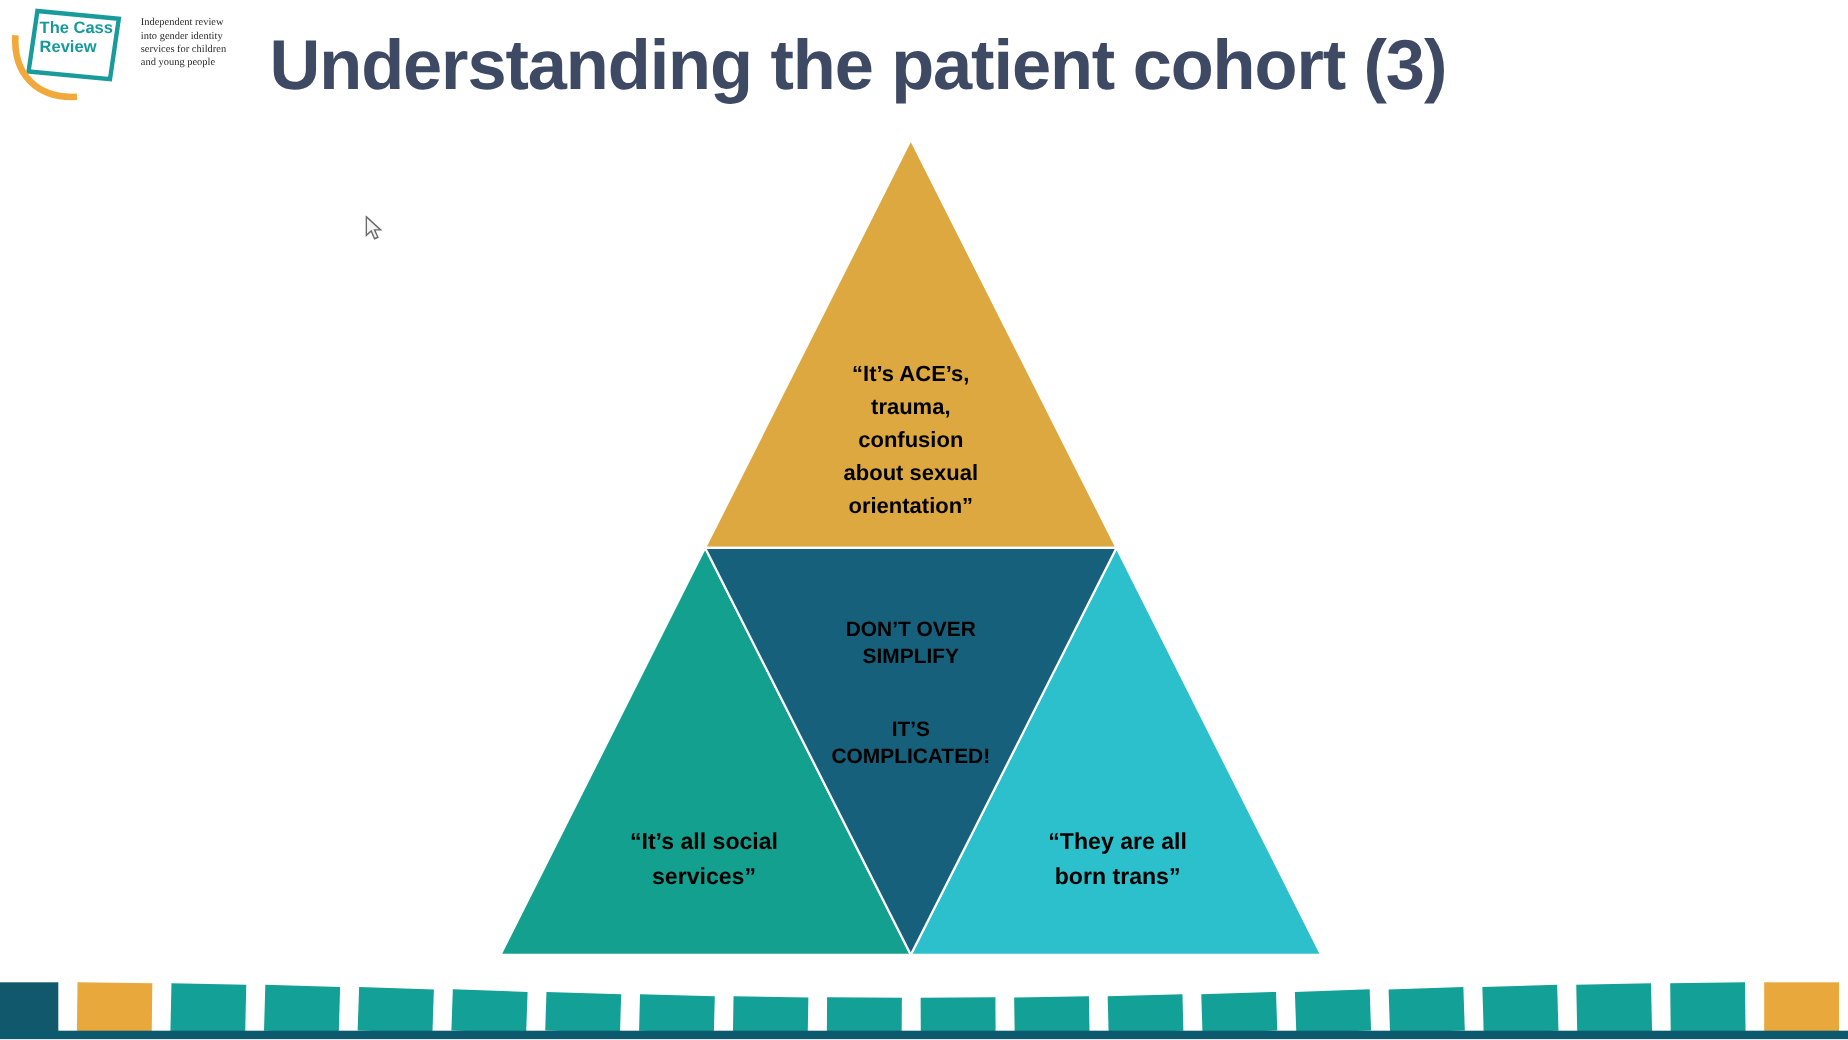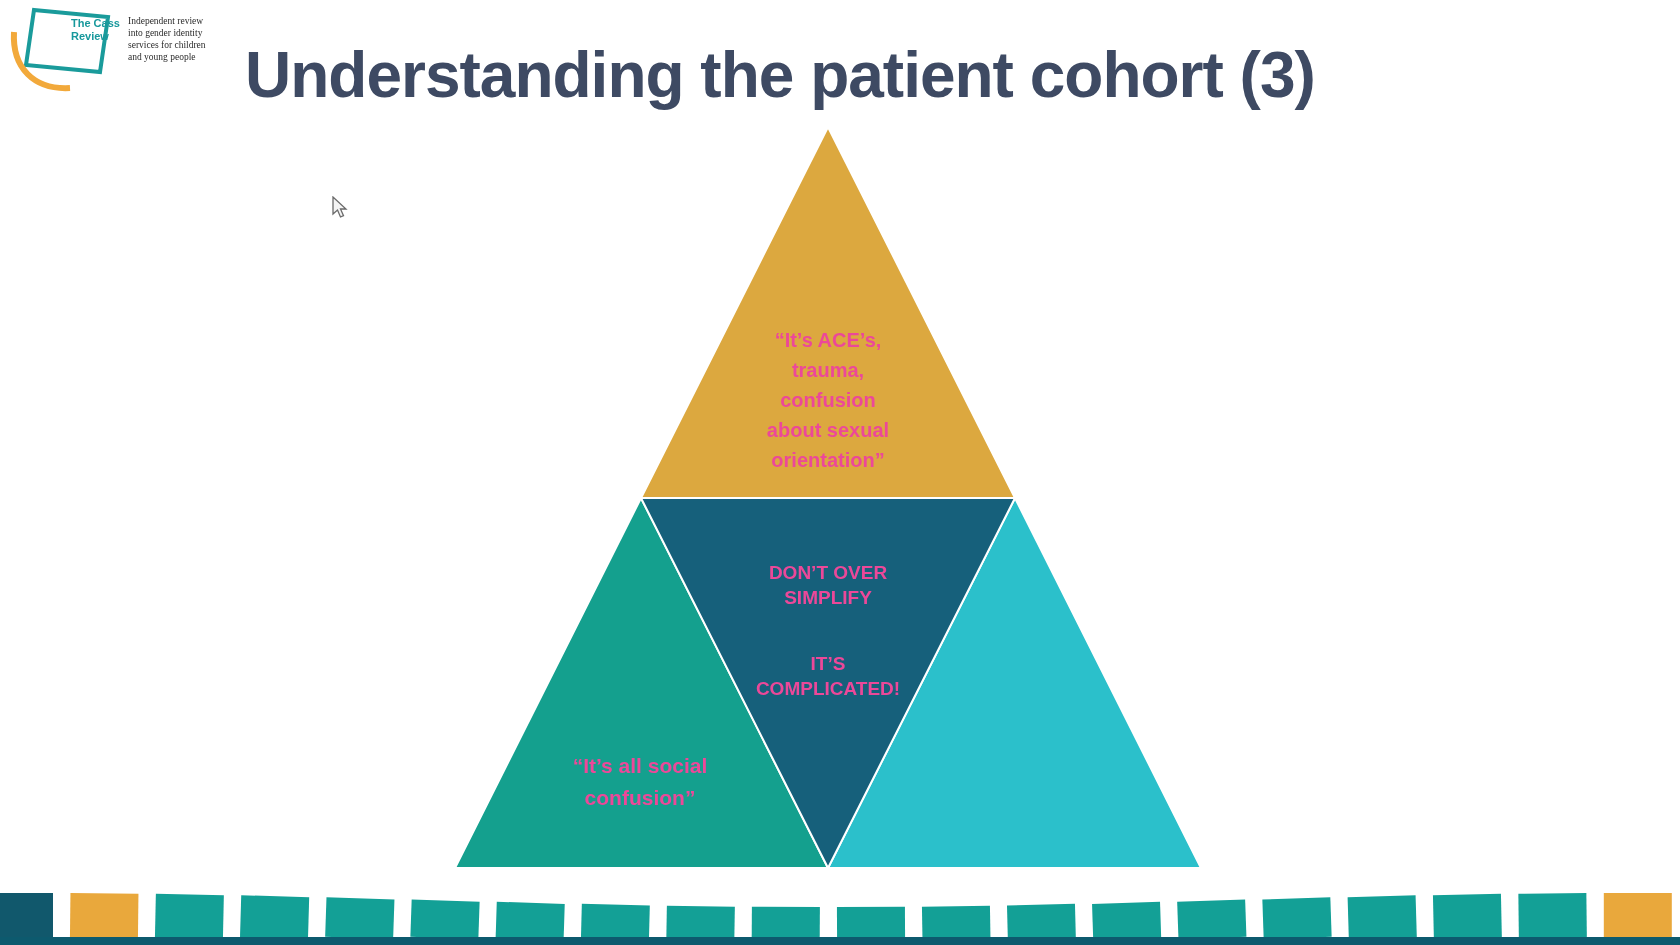--- a/index.html
+++ b/index.html
@@ -16,52 +16,50 @@
 
   
   .logo-wrap {
     position: absolute;
     left: 6px; top: 4px;
     width: 230px; height: 96px;
   }
   .logo-mark { position: absolute; left: 0; top: 0; }
   .logo-name {
     position: absolute; left: 30px; top: 13px;
-    font-weight: bold; font-size: 11px; line-height: 1.15;
+    font-weight: bold; font-size: 15px; line-height: 1.15;
     color: #17989c; letter-spacing: 0px;
     white-space: pre-line;
-    margin-left: 35px;
   }
   .logo-tagline {
     position: absolute; left: 122px; top: 12px;
     width: 110px;
     font-family: "Liberation Serif", serif;
     font-weight: normal;
     font-size: 9.5px; line-height: 1.25;
     color: #2b2b2b;
     white-space: pre-line;
   }
 
   .slide-title {
     position: absolute;
     left: 245px; top: 22px;
     width: 1260px;
     font-size: 64px;
     font-weight: bold;
     letter-spacing: -1px;
     text-align: left;
-    margin-top: 16px;
   }
 
   
   .pyramid-svg { position: absolute; left: 0; top: 0; }
 
   .tri-label {
     position: absolute;
-    color: #ec4899;
+    color: #000000;
     font-weight: bold;
     text-align: center;
     white-space: pre-line;
   }
   .label-top {
     left: 728px; top: 325px; width: 200px;
     font-size: 20px; line-height: 1.5;
   }
   .label-center {
     left: 738px; top: 534px; width: 180px;
@@ -118,22 +116,24 @@
 orientation”</div>
 
   <div class="tri-label label-center">
     <div class="part1">DON’T OVER
 SIMPLIFY</div>
     <div class="part2">IT’S
 COMPLICATED!</div>
   </div>
 
   <div class="tri-label label-left">“It’s all social
-confusion”</div>
+services”</div>
 
+  <div class="tri-label label-right">“They are all
+born trans”</div>
 
   <svg id="footer-svg" class="footer-svg" width="1680" height="945" viewBox="0 0 1680 945">
     <g id="footer-pieces">
         <rect x="-15.0" y="893.0" width="68" height="45.0" fill="#11586C" transform="rotate(0.00 19.0 915.5)"></rect>
         <rect x="70.2" y="893.4" width="68" height="44.6" fill="#E9A83C" transform="rotate(0.65 104.2 915.7)"></rect>
         <rect x="155.4" y="894.5" width="68" height="43.5" fill="#13A096" transform="rotate(1.23 189.4 916.2)"></rect>
         <rect x="240.6" y="896.2" width="68" height="41.8" fill="#13A096" transform="rotate(1.67 274.6 917.1)"></rect>
         <rect x="325.8" y="898.3" width="68" height="39.7" fill="#13A096" transform="rotate(1.94 359.8 918.1)"></rect>
         <rect x="411.0" y="900.6" width="68" height="37.4" fill="#13A096" transform="rotate(1.99 445.0 919.3)"></rect>
         <rect x="496.2" y="902.8" width="68" height="35.2" fill="#13A096" transform="rotate(1.83 530.2 920.4)"></rect>

